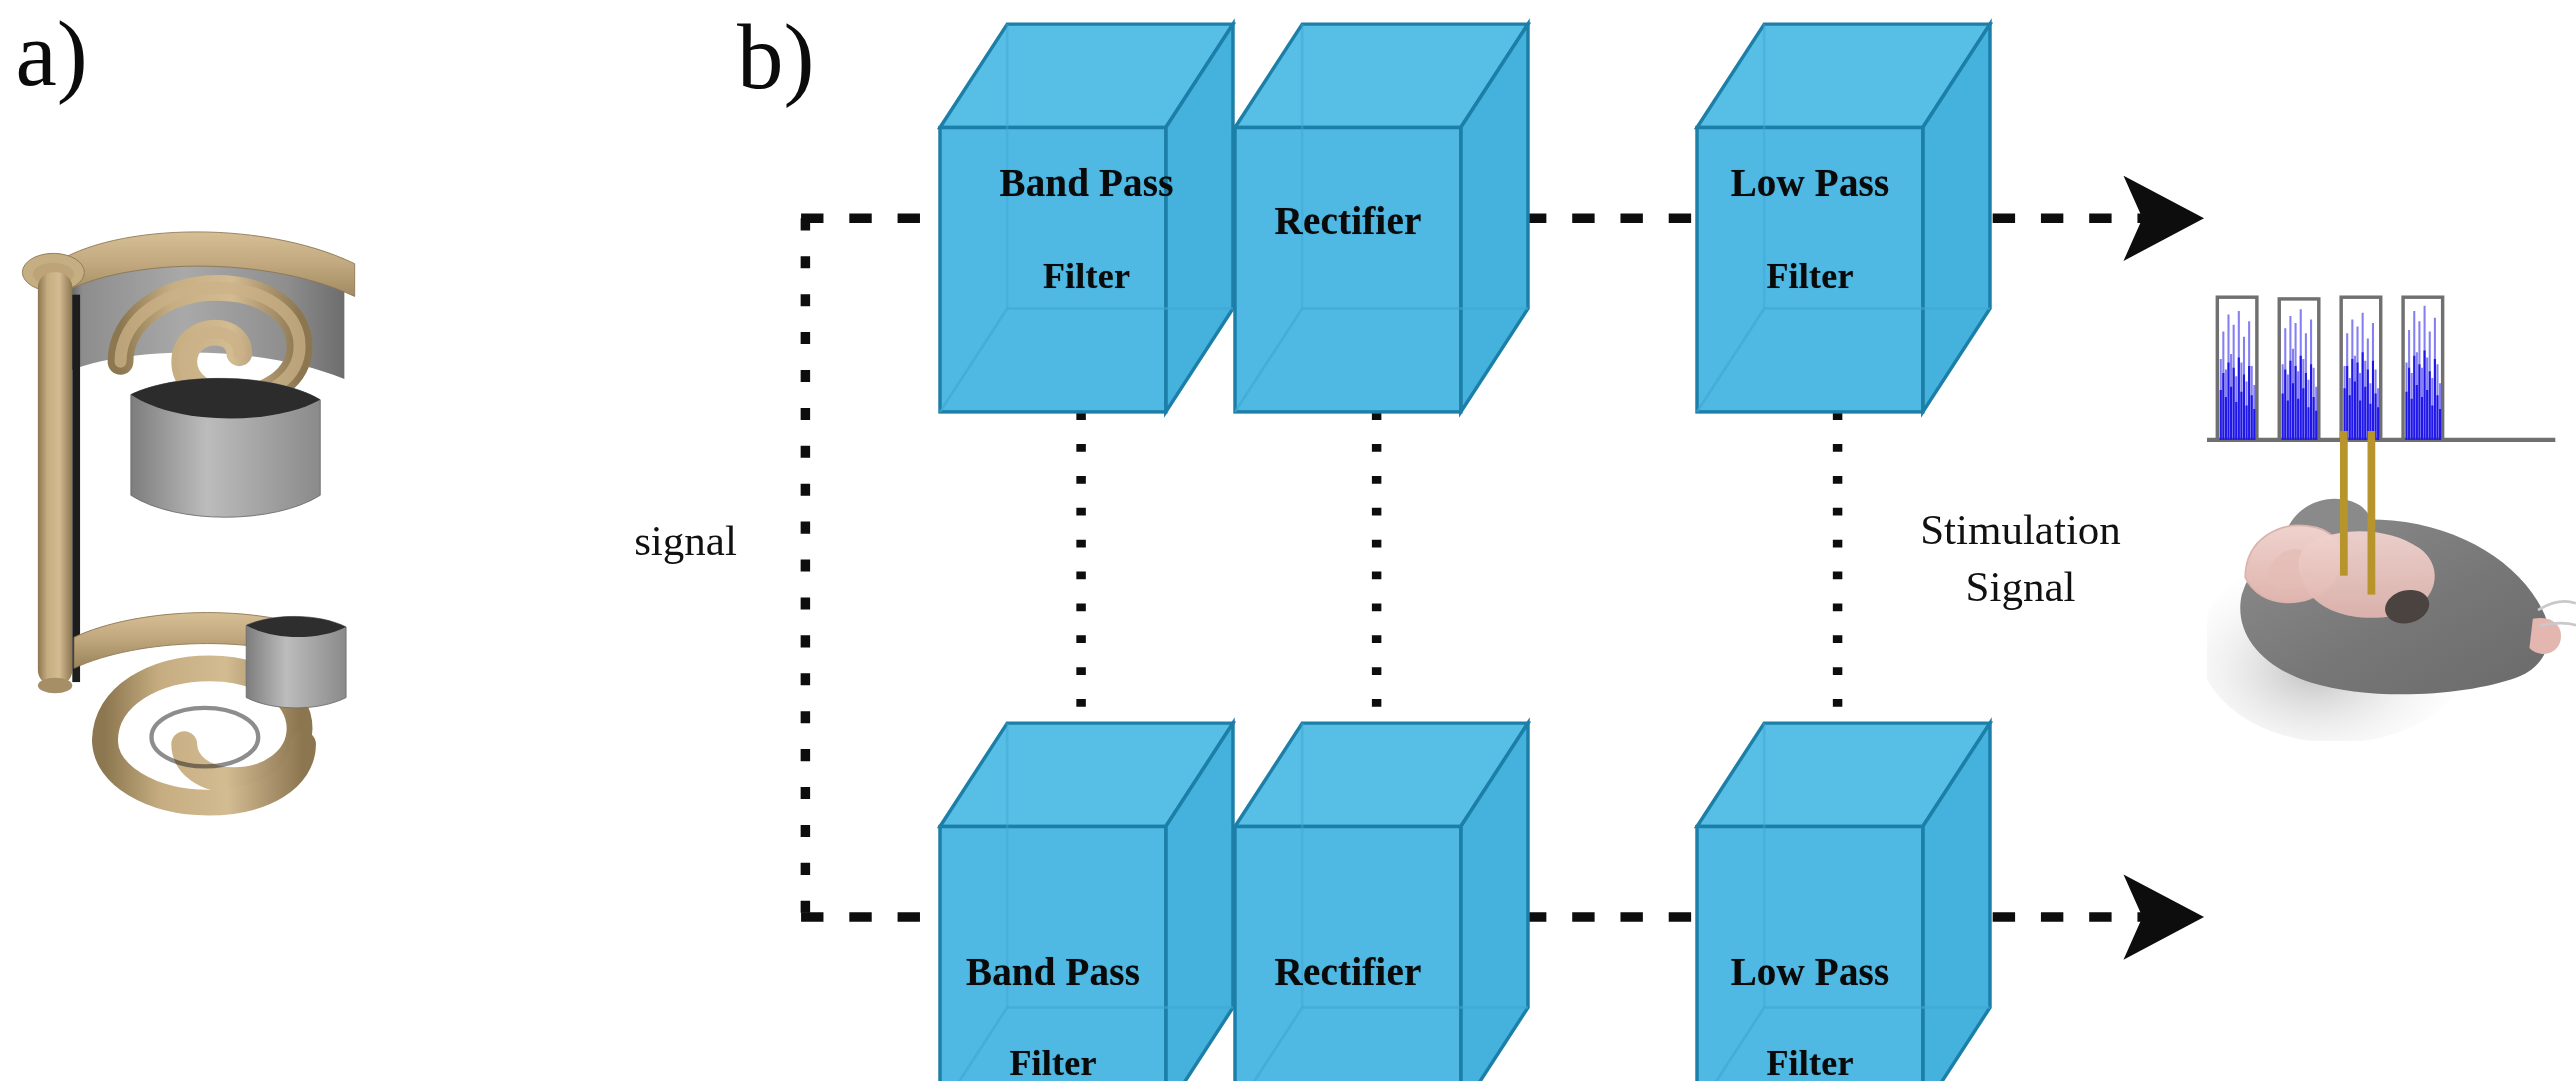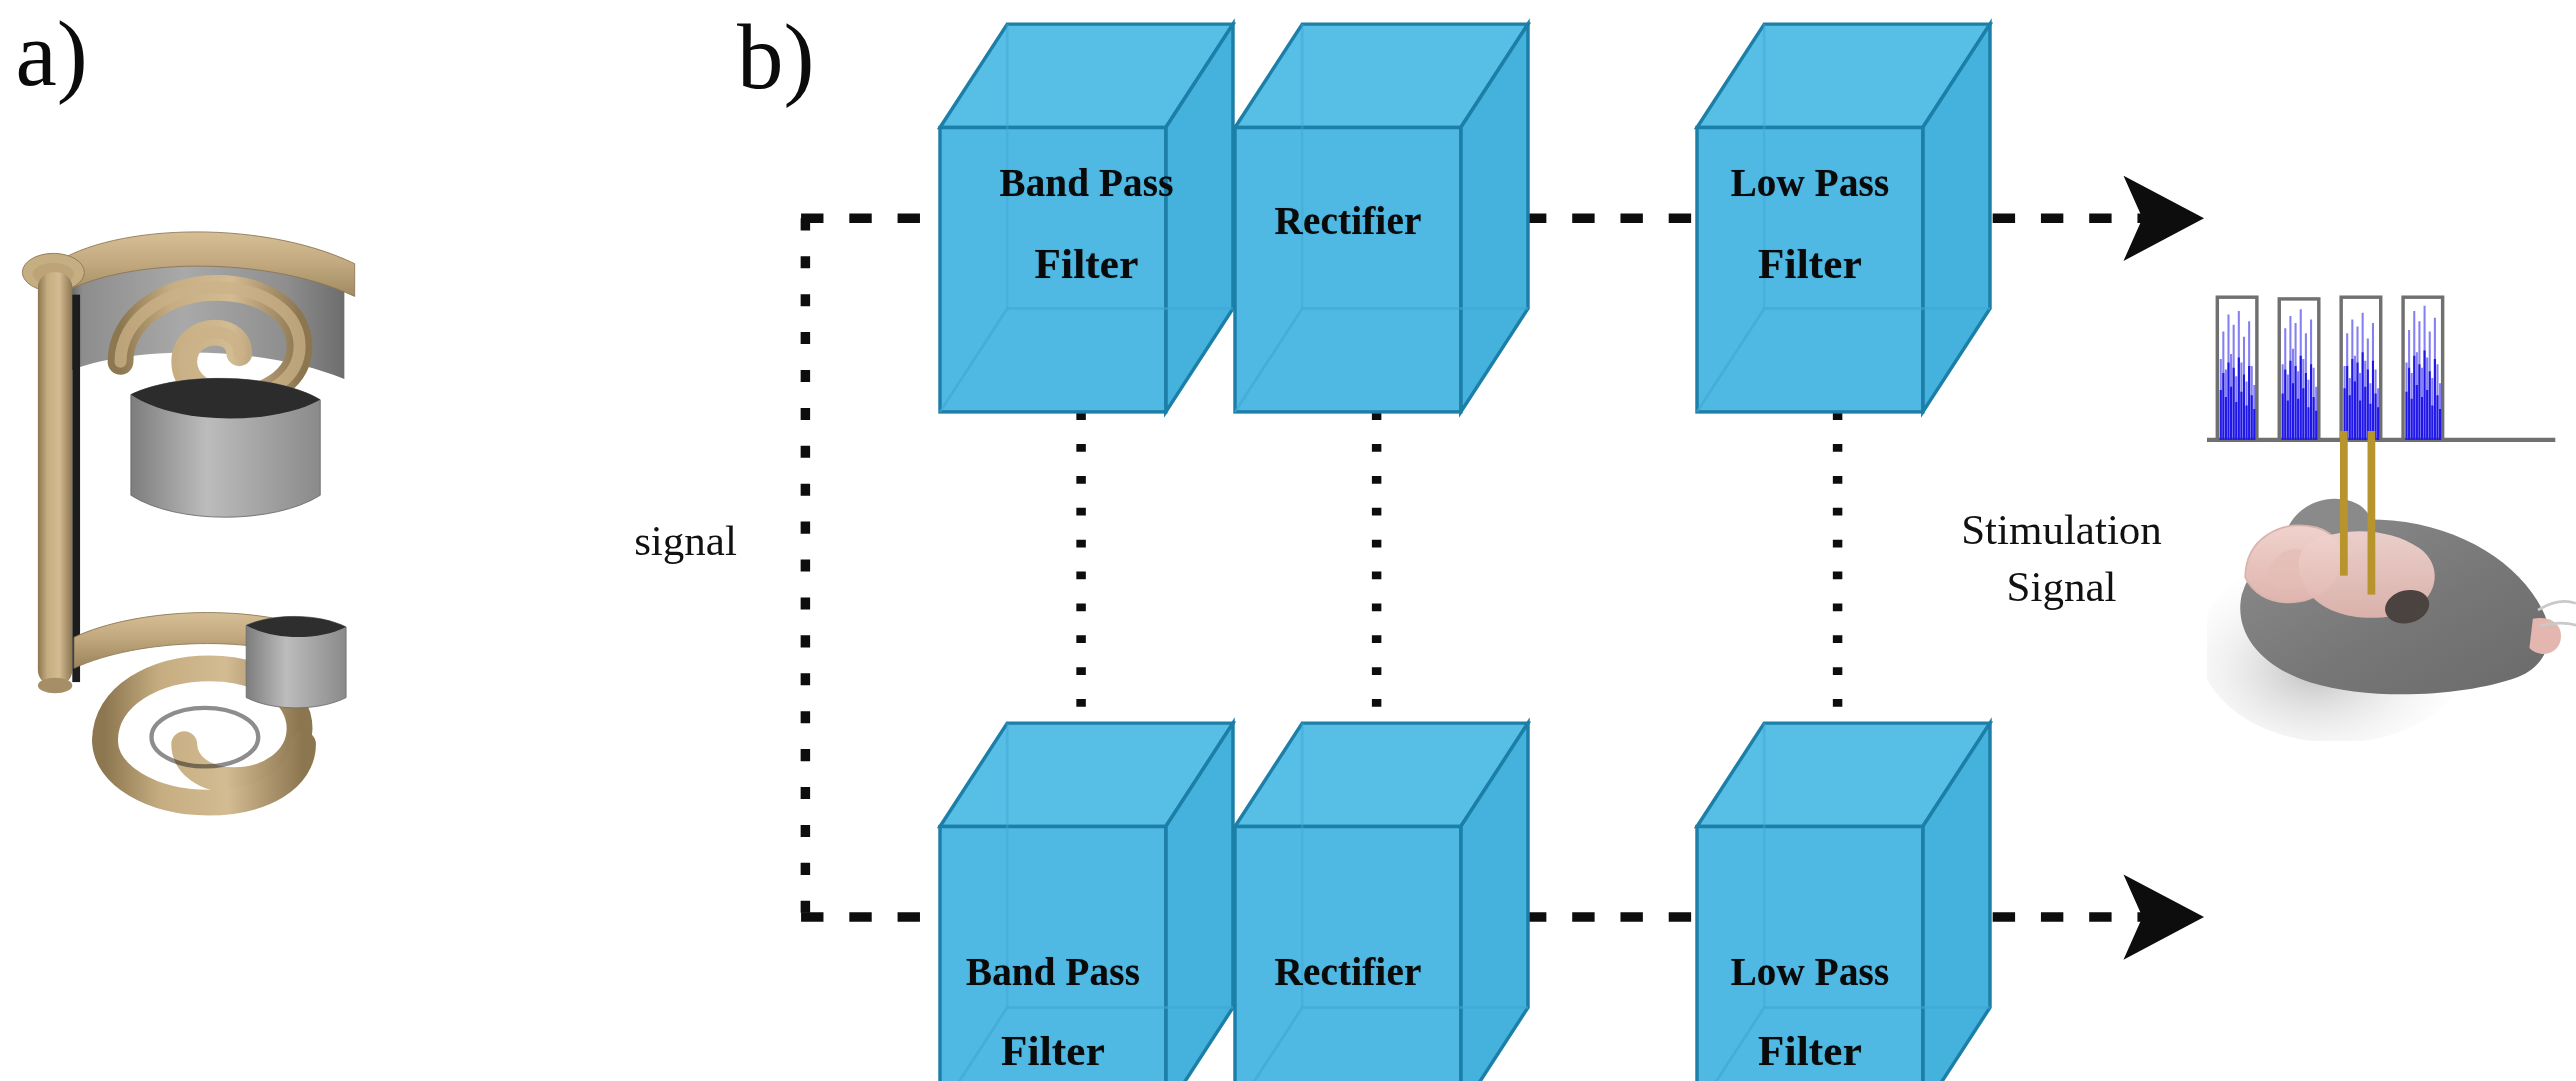--- a/index.html
+++ b/index.html
@@ -16,21 +16,21 @@
 
   
   #panel-b{position:absolute;left:733px;top:0;width:1843px;height:902px;text-decoration:underline;}
   .blk{position:absolute;}
   .blk svg{display:block;overflow:visible;}
   .blk .cap{position:absolute;left:0;width:100%;text-align:center;
        font-family:"Liberation Serif","DejaVu Serif",serif;
        font-weight:700;color:#0a0a0a;letter-spacing:0.2px;
        text-shadow:0 0 0.9px rgba(0,0,0,.45);pointer-events:none;}
   .cap.l1{font-size:39px;}
-  .cap.l2{font-size:43px;}
+  .cap.l2{font-size:36px;margin-top:16px;}
 
   .sidetext{position:absolute;text-align:center;
        font-family:"Liberation Serif","DejaVu Serif",serif;
        font-size:43px;line-height:1.32;color:#111;font-weight:400;}
 
   .conn{position:absolute;}
   .conn svg{display:block;overflow:visible;}
 
   #waveform{position:absolute;}
   #mouse{position:absolute;}
@@ -215,21 +215,21 @@
         <path d="M78,330 L78,0" fill="none" stroke="#3FA6D2" stroke-width="3" opacity=".45"></path>
       </svg>
       <div class="cap l1" style="top:226px;width:226px;">Low Pass</div>
       <div class="cap l2" style="top:303px;width:226px;">Filter</div>
     </div>
 
     <div class="sidetext" style="left:-177px;top:513px;width:259px;">
       <div>signal</div>
     </div>
 
-    <div class="sidetext" style="left:1143px;top:502px;width:371px;">
+    <div class="sidetext" style="left:1102px;top:502px;width:371px;">
       <div>Stimulation</div>
       <div>Signal</div>
     </div>
 
     <div id="waveform" style="left:1465px;top:280px;width:362px;height:172px;">
       <svg width="362" height="172" viewBox="0 0 420 200">
 
         <line x1="10" y1="186" x2="415" y2="186" stroke="#707070" stroke-width="5"></line>
 
         <g fill="none" stroke="#707070" stroke-width="4">

